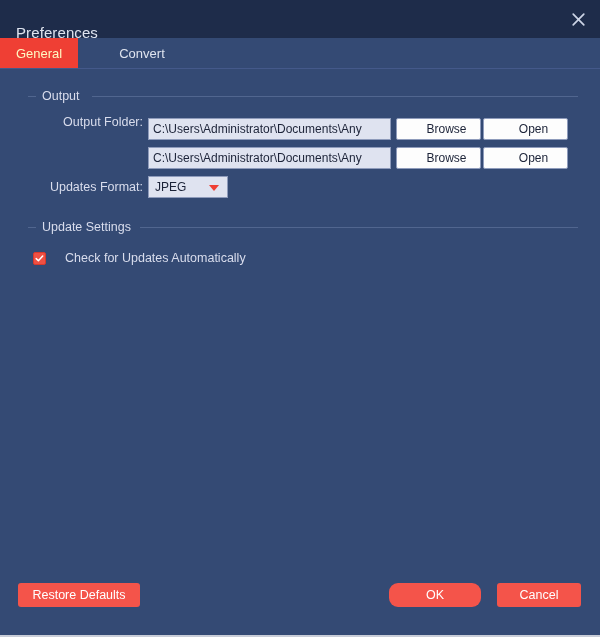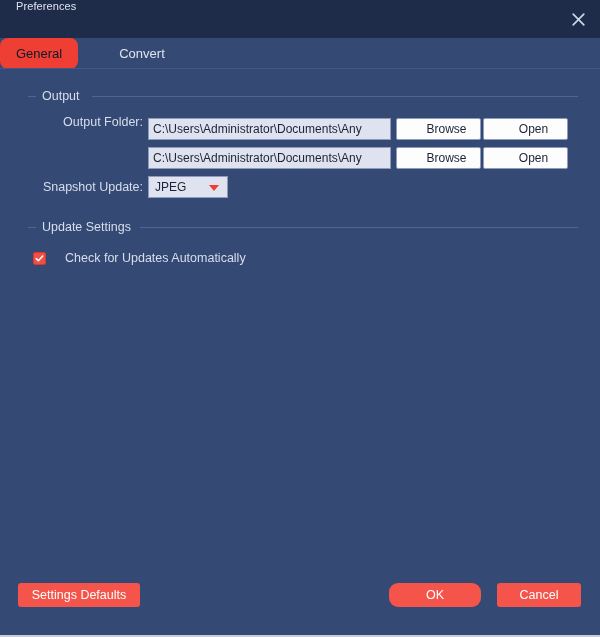--- a/index.html
+++ b/index.html
@@ -28,22 +28,22 @@
   
   #titlebar {
     position: absolute;
     left: 0; top: 0;
     width: 600px;
     height: 38px;
     background: #1e2c4a;
   }
   #title-text {
     position: absolute;
-    left: 16px; top: 0;
-    font-size: 11px;
+    left: 16px; top: 24px;
+    font-size: 15px;
     color: #dfe4ef;
     letter-spacing: 0.1px;
     text-align: right;
   }
   #close-button {
     position: absolute;
     right: 8px; top: 7px;
     width: 28px; height: 24px;
     display: flex;
     align-items: center;
@@ -74,22 +74,21 @@
     display: flex;
     align-items: center;
     justify-content: center;
     font-size: 13px;
     color: #dfe4ef;
     cursor: pointer;
     box-sizing: border-box;
   }
   .tab.active {
     background: #ef3f34;
-    color: #0f172a;
-    border-radius: 8px;
+    color: #fef9c3;
   }
   #tab-general { left: 0; width: 78px; }
   #tab-convert { left: 78px; width: 84px; padding-left: 44px; }
 
   
   #content {
     position: absolute;
     left: 0; top: 69px;
     width: 600px;
     height: 500px;
@@ -267,21 +266,21 @@
     </div>
 
     <input class="text-input" style="left: 148px; top: 78px; width: 243px;" type="text" value="C:\Users\Administrator\Documents\Any">
     <div class="plain-button" style="left:396px; top:78px; width:85px;">
       <span>Browse</span>
     </div>
     <div class="plain-button" style="left:483px; top:78px; width:85px;">
       <span>Open</span>
     </div>
 
-    <div class="form-label" style="left:23px; top:111px; width:120px;">Snapshot Update:</div>
+    <div class="form-label" style="left:23px; top:111px; width:120px;">Updates Format:</div>
     <div id="snapshot-format-combo" style="left:148px; top:107px; width:80px;">
       <span id="snapshot-format-value">JPEG</span>
       <span id="snapshot-format-arrow"></span>
     </div>
 
     <div class="group-rule-left" style="left:28px;  top:158px; width:8px;"></div>
     <div class="group-title" style="left:36px;  top:151px;">Update Settings</div>
     <div class="group-rule-right" style="left:140px; top:158px; width:438px;"></div>
 
     <div id="update-check-row" style="left:33px; top:182px;">
@@ -289,21 +288,21 @@
         <svg width="9" height="9" viewBox="0 0 9 9" aria-hidden="true">
           <path d="M1.2 4.6 L3.4 6.7 L7.7 2.1" fill="none" stroke="#ffffff" stroke-width="1.5" stroke-linecap="round" stroke-linejoin="round"></path>
         </svg>
       </span>
       <span id="update-check-label">Check for Updates Automatically</span>
     </div>
 
   </div>
 
   <div id="restore-defaults-button" class="accent-button">
-    <span>Settings Defaults</span>
+    <span>Restore Defaults</span>
   </div>
   <div id="ok-button" class="accent-button">
     <span>OK</span>
   </div>
   <div id="cancel-button" class="accent-button">
     <span>Cancel</span>
   </div>
 
 </div>
 

